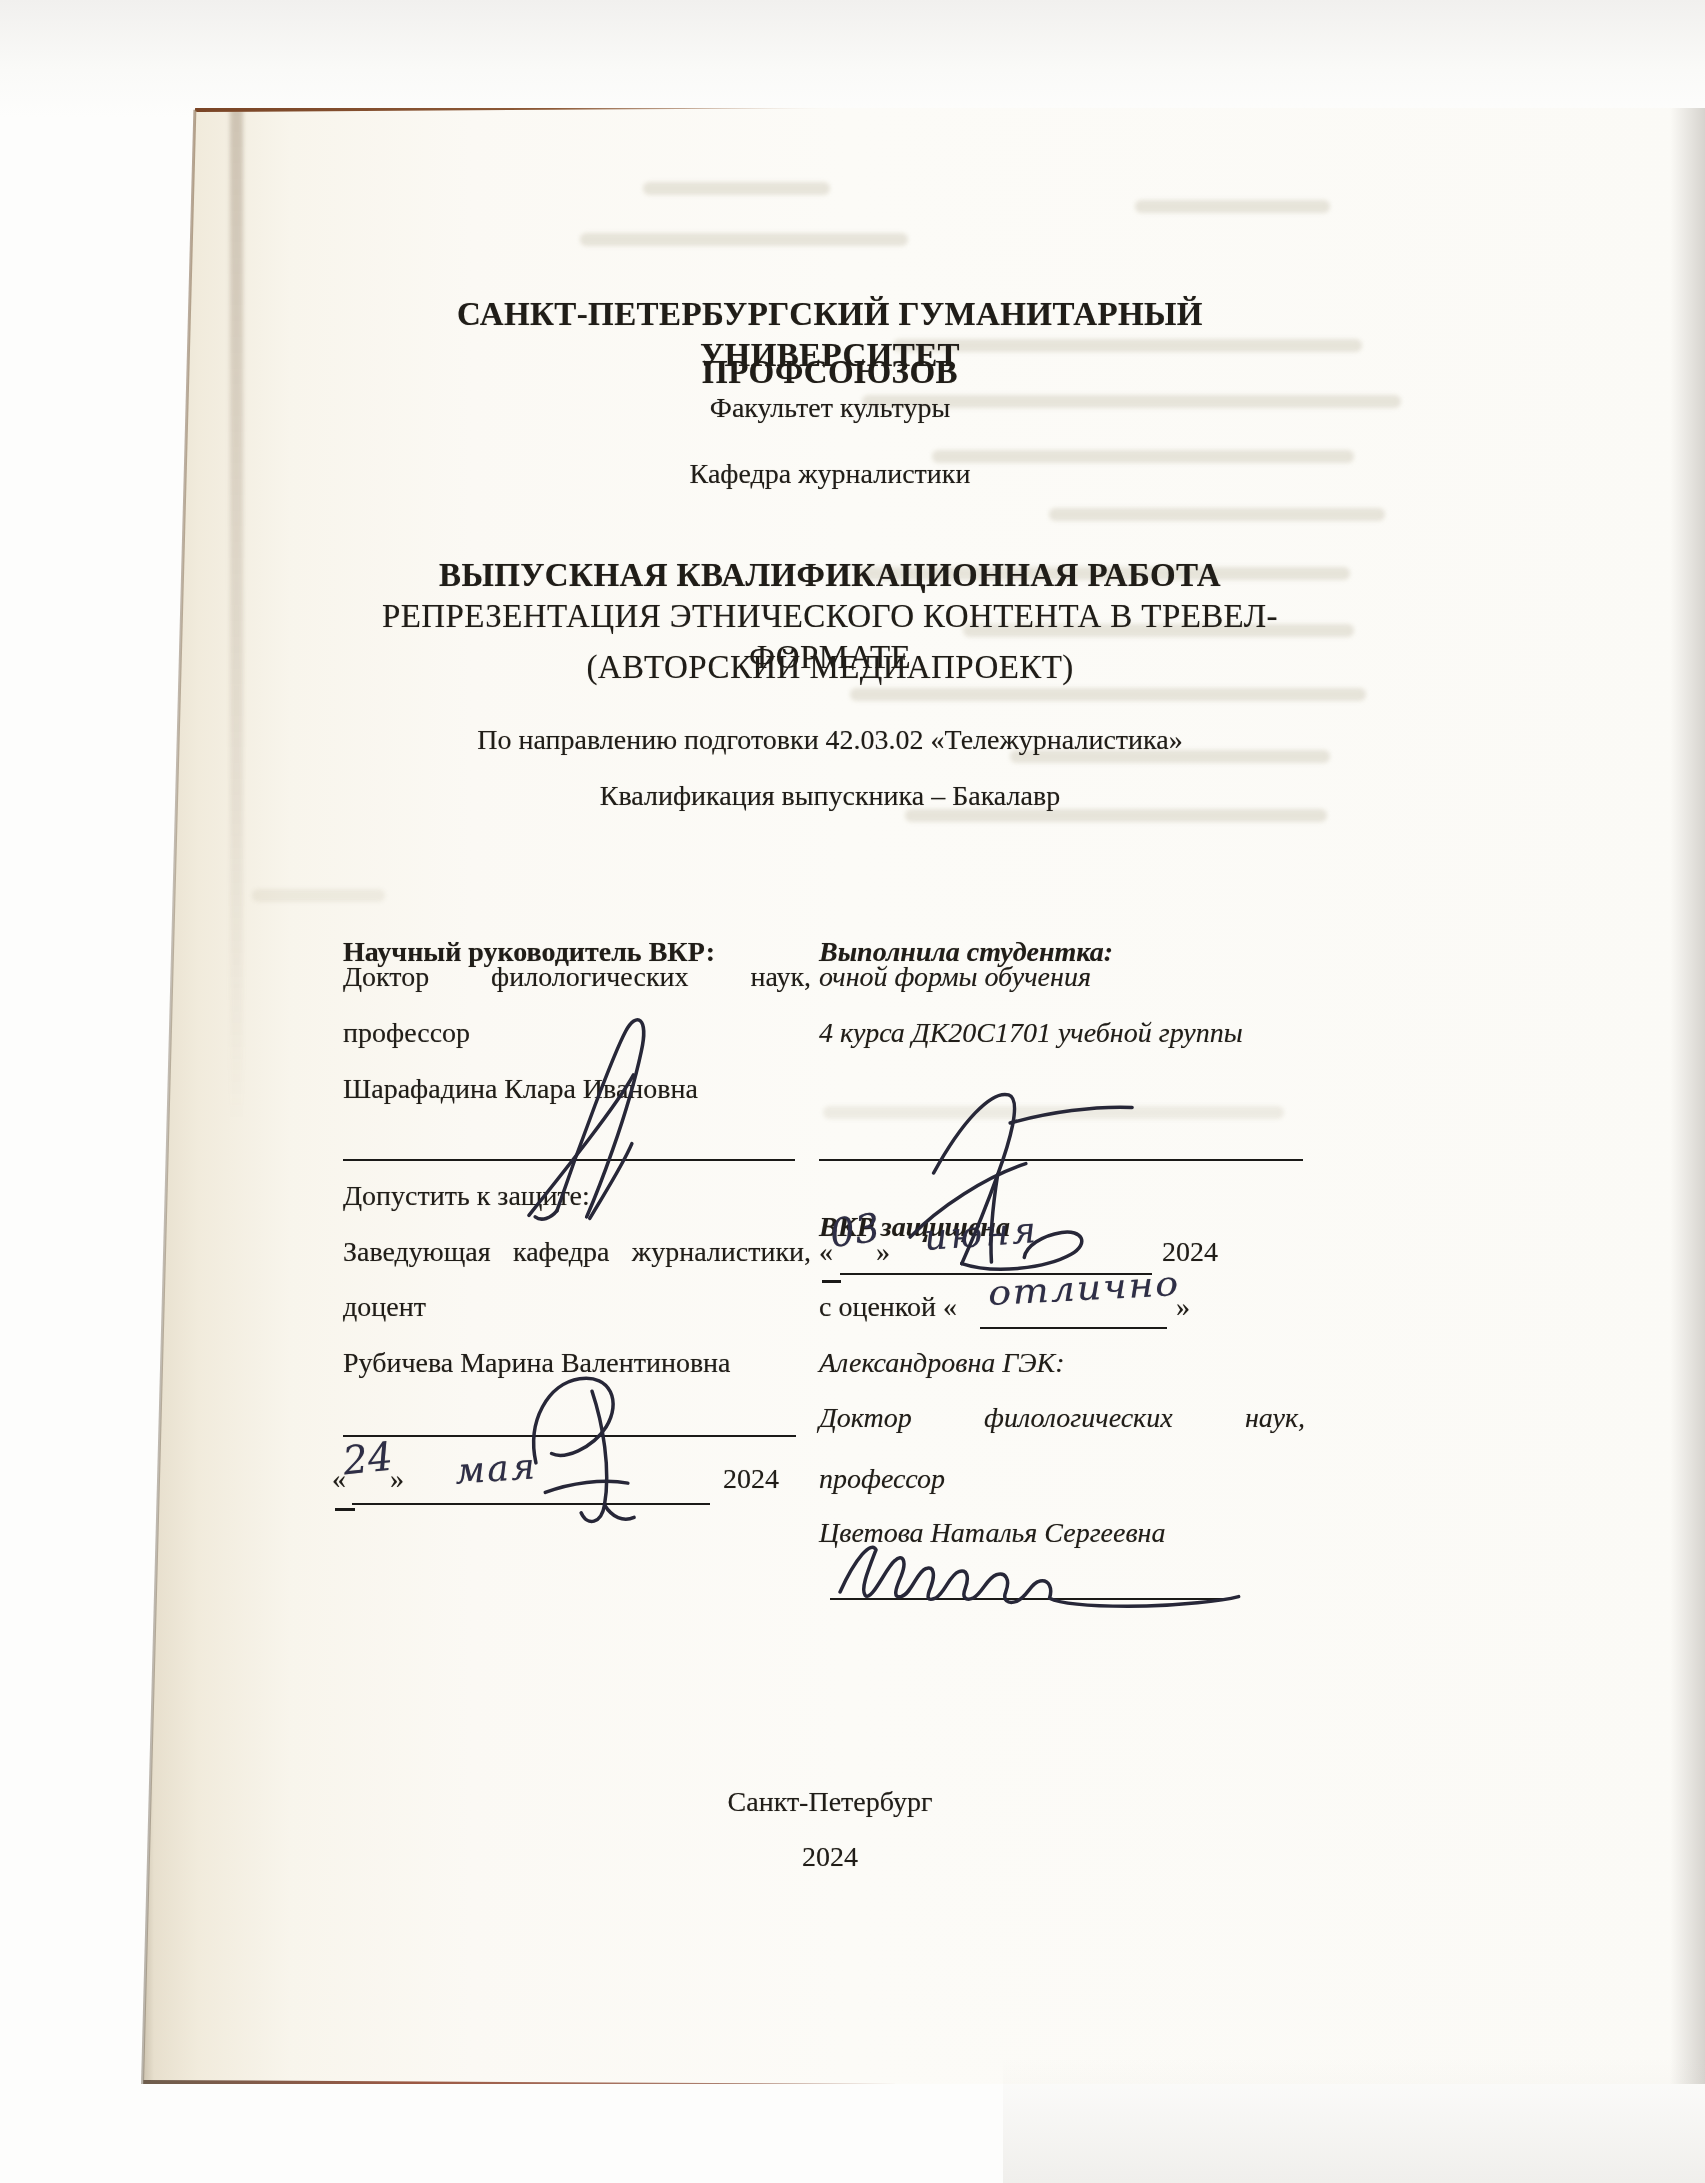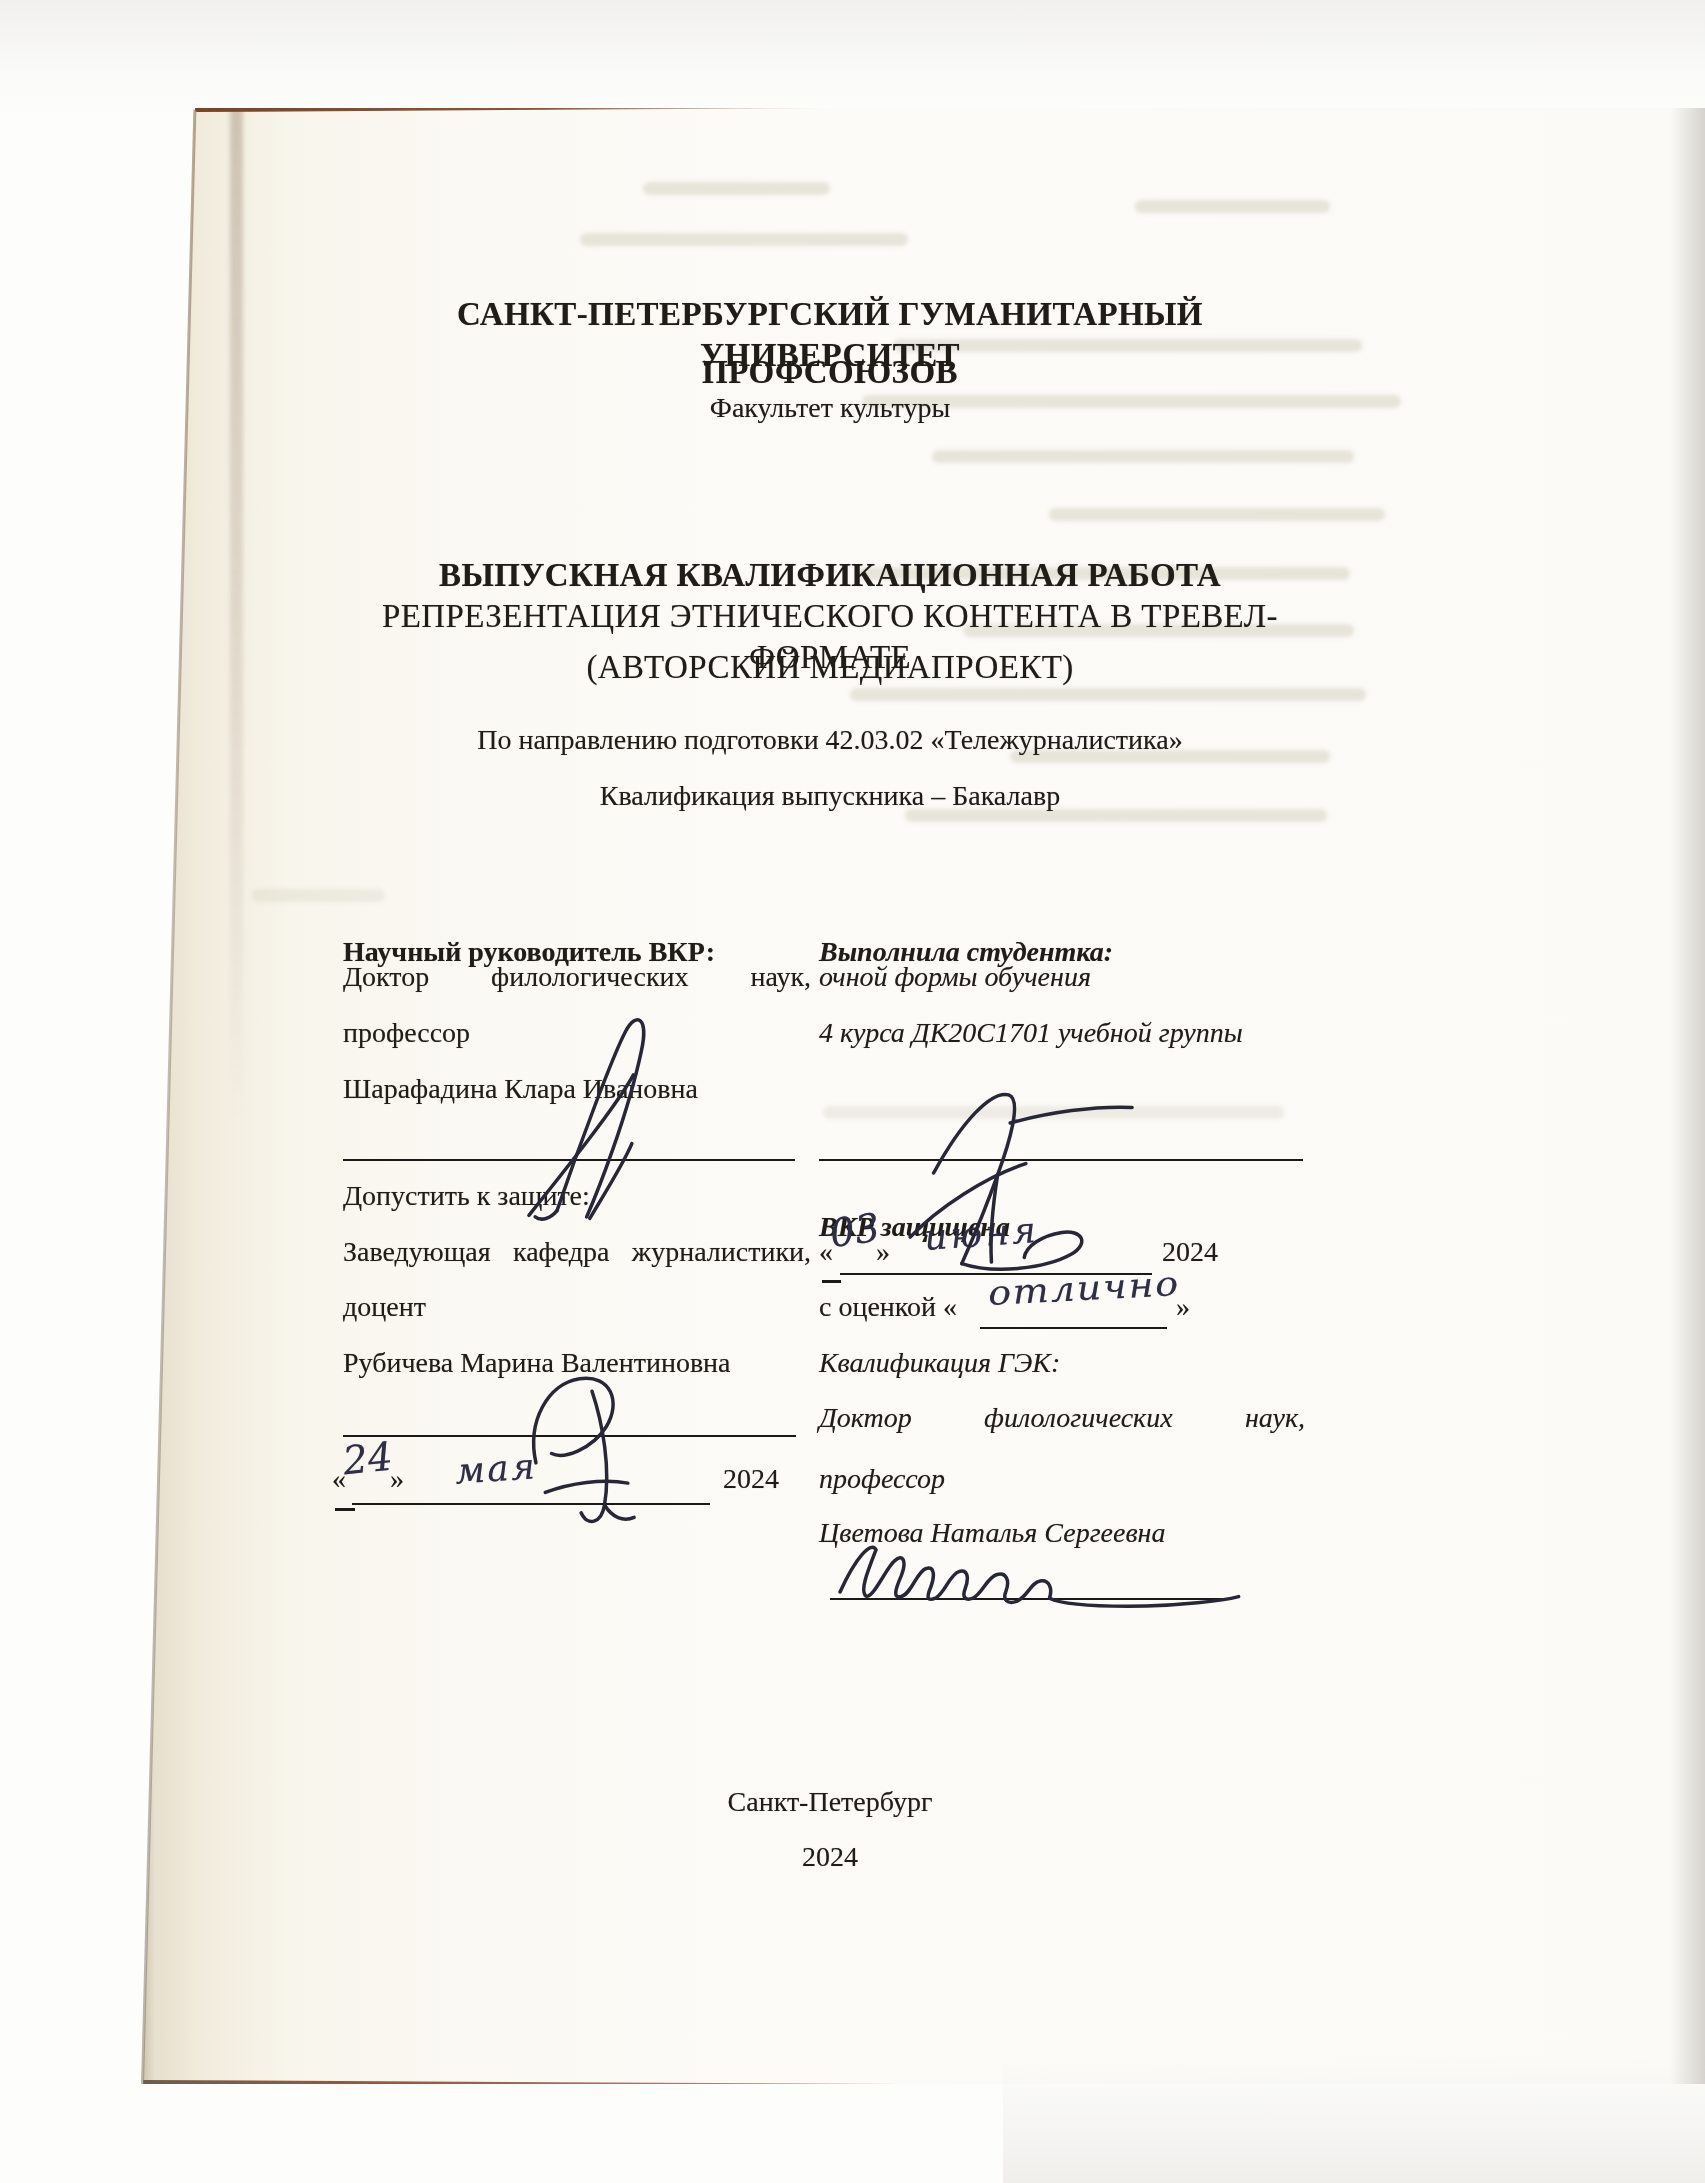--- a/index.html
+++ b/index.html
@@ -83,20 +83,21 @@
   <div class="ghost" style="left:820px;top:516px;width:391px"></div>
   <div class="ghost" style="left:707px;top:580px;width:516px"></div>
   <div class="ghost" style="left:867px;top:642px;width:320px"></div>
   <div class="ghost" style="left:762px;top:701px;width:422px"></div>
   <div class="ghost" style="left:680px;top:998px;width:461px;opacity:.7"></div>
   <div class="ghost" style="left:109px;top:781px;width:133px;opacity:.6"></div>
 
   <div class="t big bold" style="top:155px">САНКТ-ПЕТЕРБУРГСКИЙ ГУМАНИТАРНЫЙ УНИВЕРСИТЕТ</div>
   <div class="t big bold" style="top:213px">ПРОФСОЮЗОВ</div>
   <div class="t m" style="top:282px">Факультет культуры</div>
+  <div class="t m" style="top:348px">Кафедра журналистики</div>
   <div class="t big bold" style="top:416px">ВЫПУСКНАЯ КВАЛИФИКАЦИОННАЯ РАБОТА</div>
   <div class="t big" style="top:488px">РЕПРЕЗЕНТАЦИЯ ЭТНИЧЕСКОГО КОНТЕНТА В ТРЕВЕЛ-ФОРМАТЕ</div>
   <div class="t big" style="top:539px">(АВТОРСКИЙ МЕДИАПРОЕКТ)</div>
   <div class="t m" style="top:614px">По направлению подготовки 42.03.02 «Тележурналистика»</div>
   <div class="t m" style="top:670px">Квалификация выпускника – Бакалавр</div>
 
   <div class="line lcol bold" style="top:795px">Научный руководитель ВКР:</div>
   <div class="line lcol justify" style="top:851px">Доктор филологических наук,</div>
   <div class="line lcol" style="top:907px">профессор</div>
   <div class="line lcol" style="top:963px">Шарафадина Клара Ивановна</div>
@@ -129,21 +130,21 @@
   <div class="dash" style="left:679px;top:1172px;width:19px"></div>
   <div class="rule" style="left:697px;top:1165px;width:312px"></div>
   <div class="hand" style="left:781px;top:1105px;font-size:36px;transform:rotate(-4deg);letter-spacing:3.1px">июня</div>
   <div class="line" style="left:1019px;top:1126px">2024</div>
 
   <div class="line" style="left:676px;top:1181px">с оценкой «</div>
   <div class="hand" style="left:845px;top:1165px;font-size:34px;transform:rotate(-3deg) scaleX(1.12);transform-origin:left center;letter-spacing:1.6px">отлично</div>
   <div class="rule" style="left:837px;top:1219px;width:187px"></div>
   <div class="line" style="left:1033px;top:1181px">»</div>
 
-  <div class="line rcol" style="top:1237px">Квалификация ГЭК:</div>
+  <div class="line rcol" style="top:1237px">Александровна ГЭК:</div>
   <div class="line rcol justify" style="top:1292px">Доктор филологических наук,</div>
   <div class="line rcol" style="top:1353px">профессор</div>
   <div class="line rcol" style="top:1407px">Цветова Наталья Сергеевна</div>
   <div class="rule" style="left:687px;top:1490px;width:402px"></div>
 
   <svg class="sig" style="left:336px;top:898px" width="234" height="219" viewBox="0 0 300 280">
     <path d="M100,262 C128,180 172,62 188,32 C202,6 218,14 208,58 C190,142 152,238 138,270"></path>
     <path d="M64,268 C112,208 176,128 198,88"></path>
     <path d="M142,272 C162,238 184,204 196,176"></path>
     <path d="M100,262 C92,272 80,276 72,270"></path>

